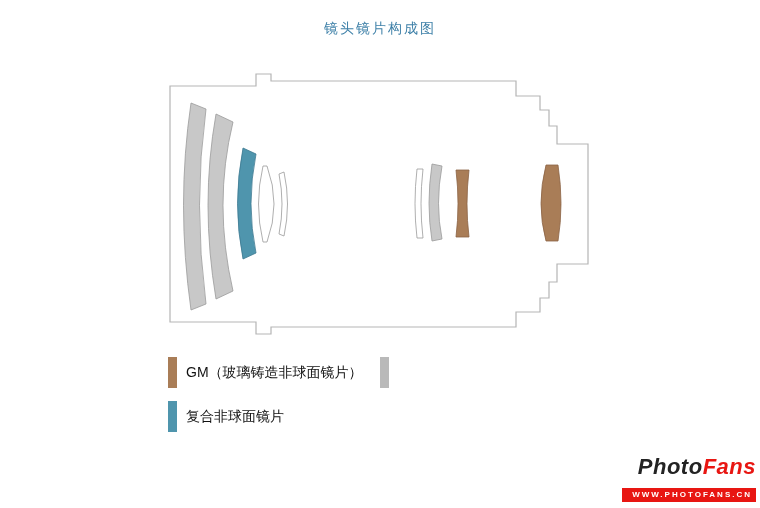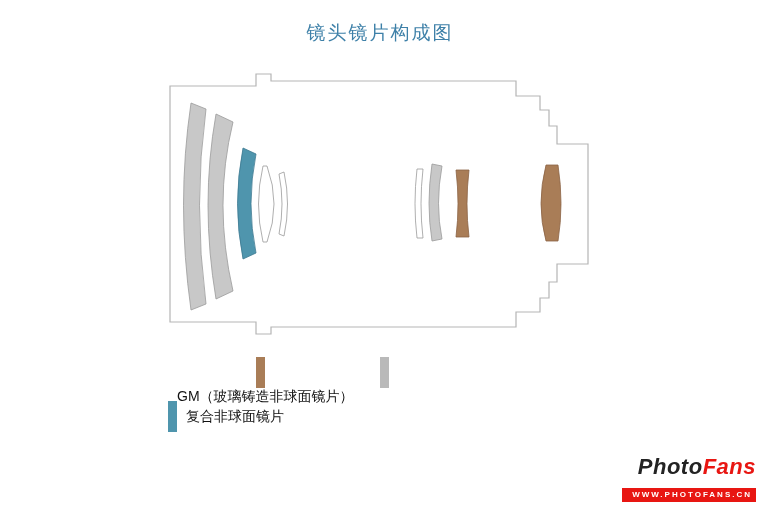--- a/index.html
+++ b/index.html
@@ -2,27 +2,27 @@
 <html><head>
 <meta charset="utf-8">
 <style>
   html,body { margin:0; padding:0; background:#ffffff; }
   .page {
     position:relative; width:760px; height:508px; background:#ffffff;
     overflow:hidden; font-family:"Liberation Sans","DejaVu Sans",sans-serif;
   }
   .title {
     position:absolute; top:20px; left:0; width:100%; text-align:center;
-    margin:0; font-size:19px; font-weight:500; letter-spacing:2px;
+    margin:0; font-size:14px; font-weight:500; letter-spacing:2px;
   }
   svg.diagram { position:absolute; left:0; top:0; width:760px; height:508px; display:block; }
   .legend-item { position:absolute; display:flex; align-items:center; height:31px; }
   .swatch { width:9px; height:31px; display:inline-block; flex:0 0 auto; }
   .legend-label { font-size:14px; color:#111111; margin-left:9px; white-space:nowrap; }
-  #legend-gm { left:168px; top:357px;flex-direction:column; }
+  #legend-gm { left:168px; top:357px; }
   #legend-ld { left:380px; top:357px; }
   #legend-composite { left:168px; top:401px; }
   .logo { position:absolute; right:4px; bottom:6px; text-align:right; line-height:1; }
   .logo-name { font-size:22px; font-weight:bold; font-style:italic; letter-spacing:0.5px; }
   .logo-banner {
     display:inline-block; margin-top:10px; font-size:8px; font-weight:bold;
     letter-spacing:2px; padding:3px 4px 3px 10px;
   }
 </style>
 </head>

